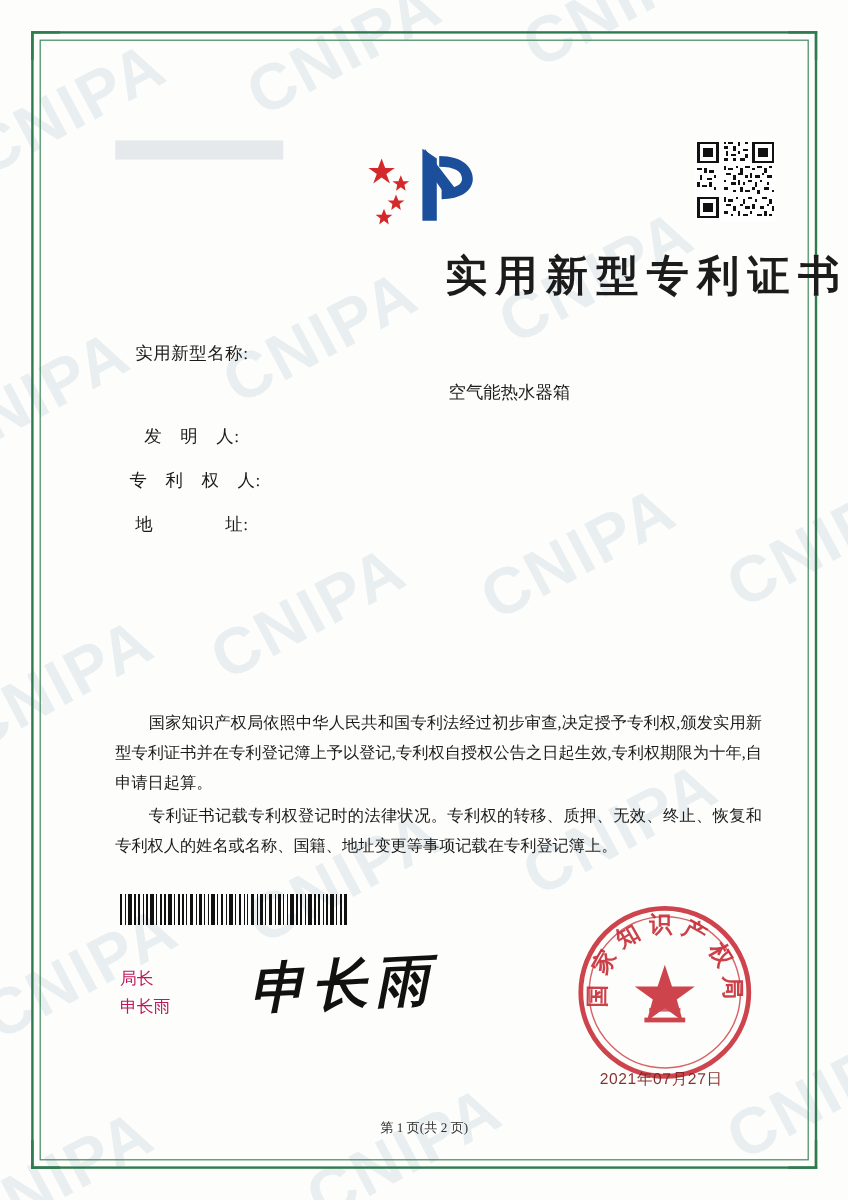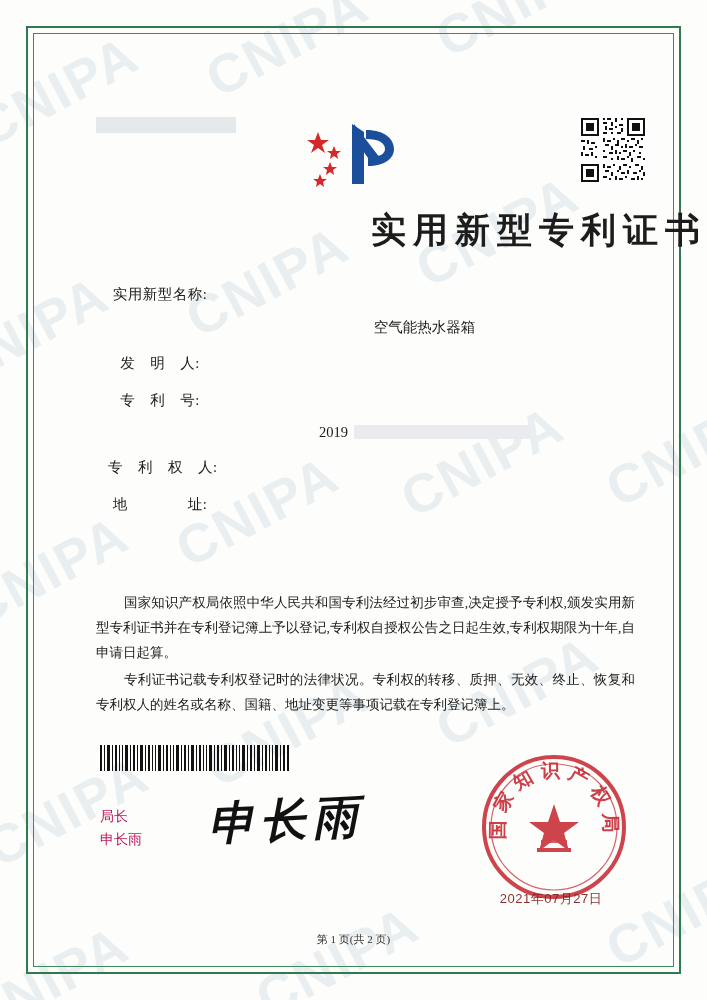--- a/index.html
+++ b/index.html
@@ -376,26 +376,20 @@
 
     <div class="row">
       <div class="lbl">实用新型名称:</div>
       <div class="val">空气能热水器箱</div>
     </div>
 
     <div class="row">
       <div class="lbl">发　明　人:</div>
     </div>
 
-    <div class="row">
-      <div class="lbl">专　利　号:</div>
-      <div class="val">
-        <span>2019</span><span class="masked"></span>
-      </div>
-    </div>
 
 
     <div class="row">
       <div class="lbl">专　利　权　人:</div>
     </div>
 
     <div class="row">
       <div class="lbl">地　　　　址:</div>
     </div>
 

